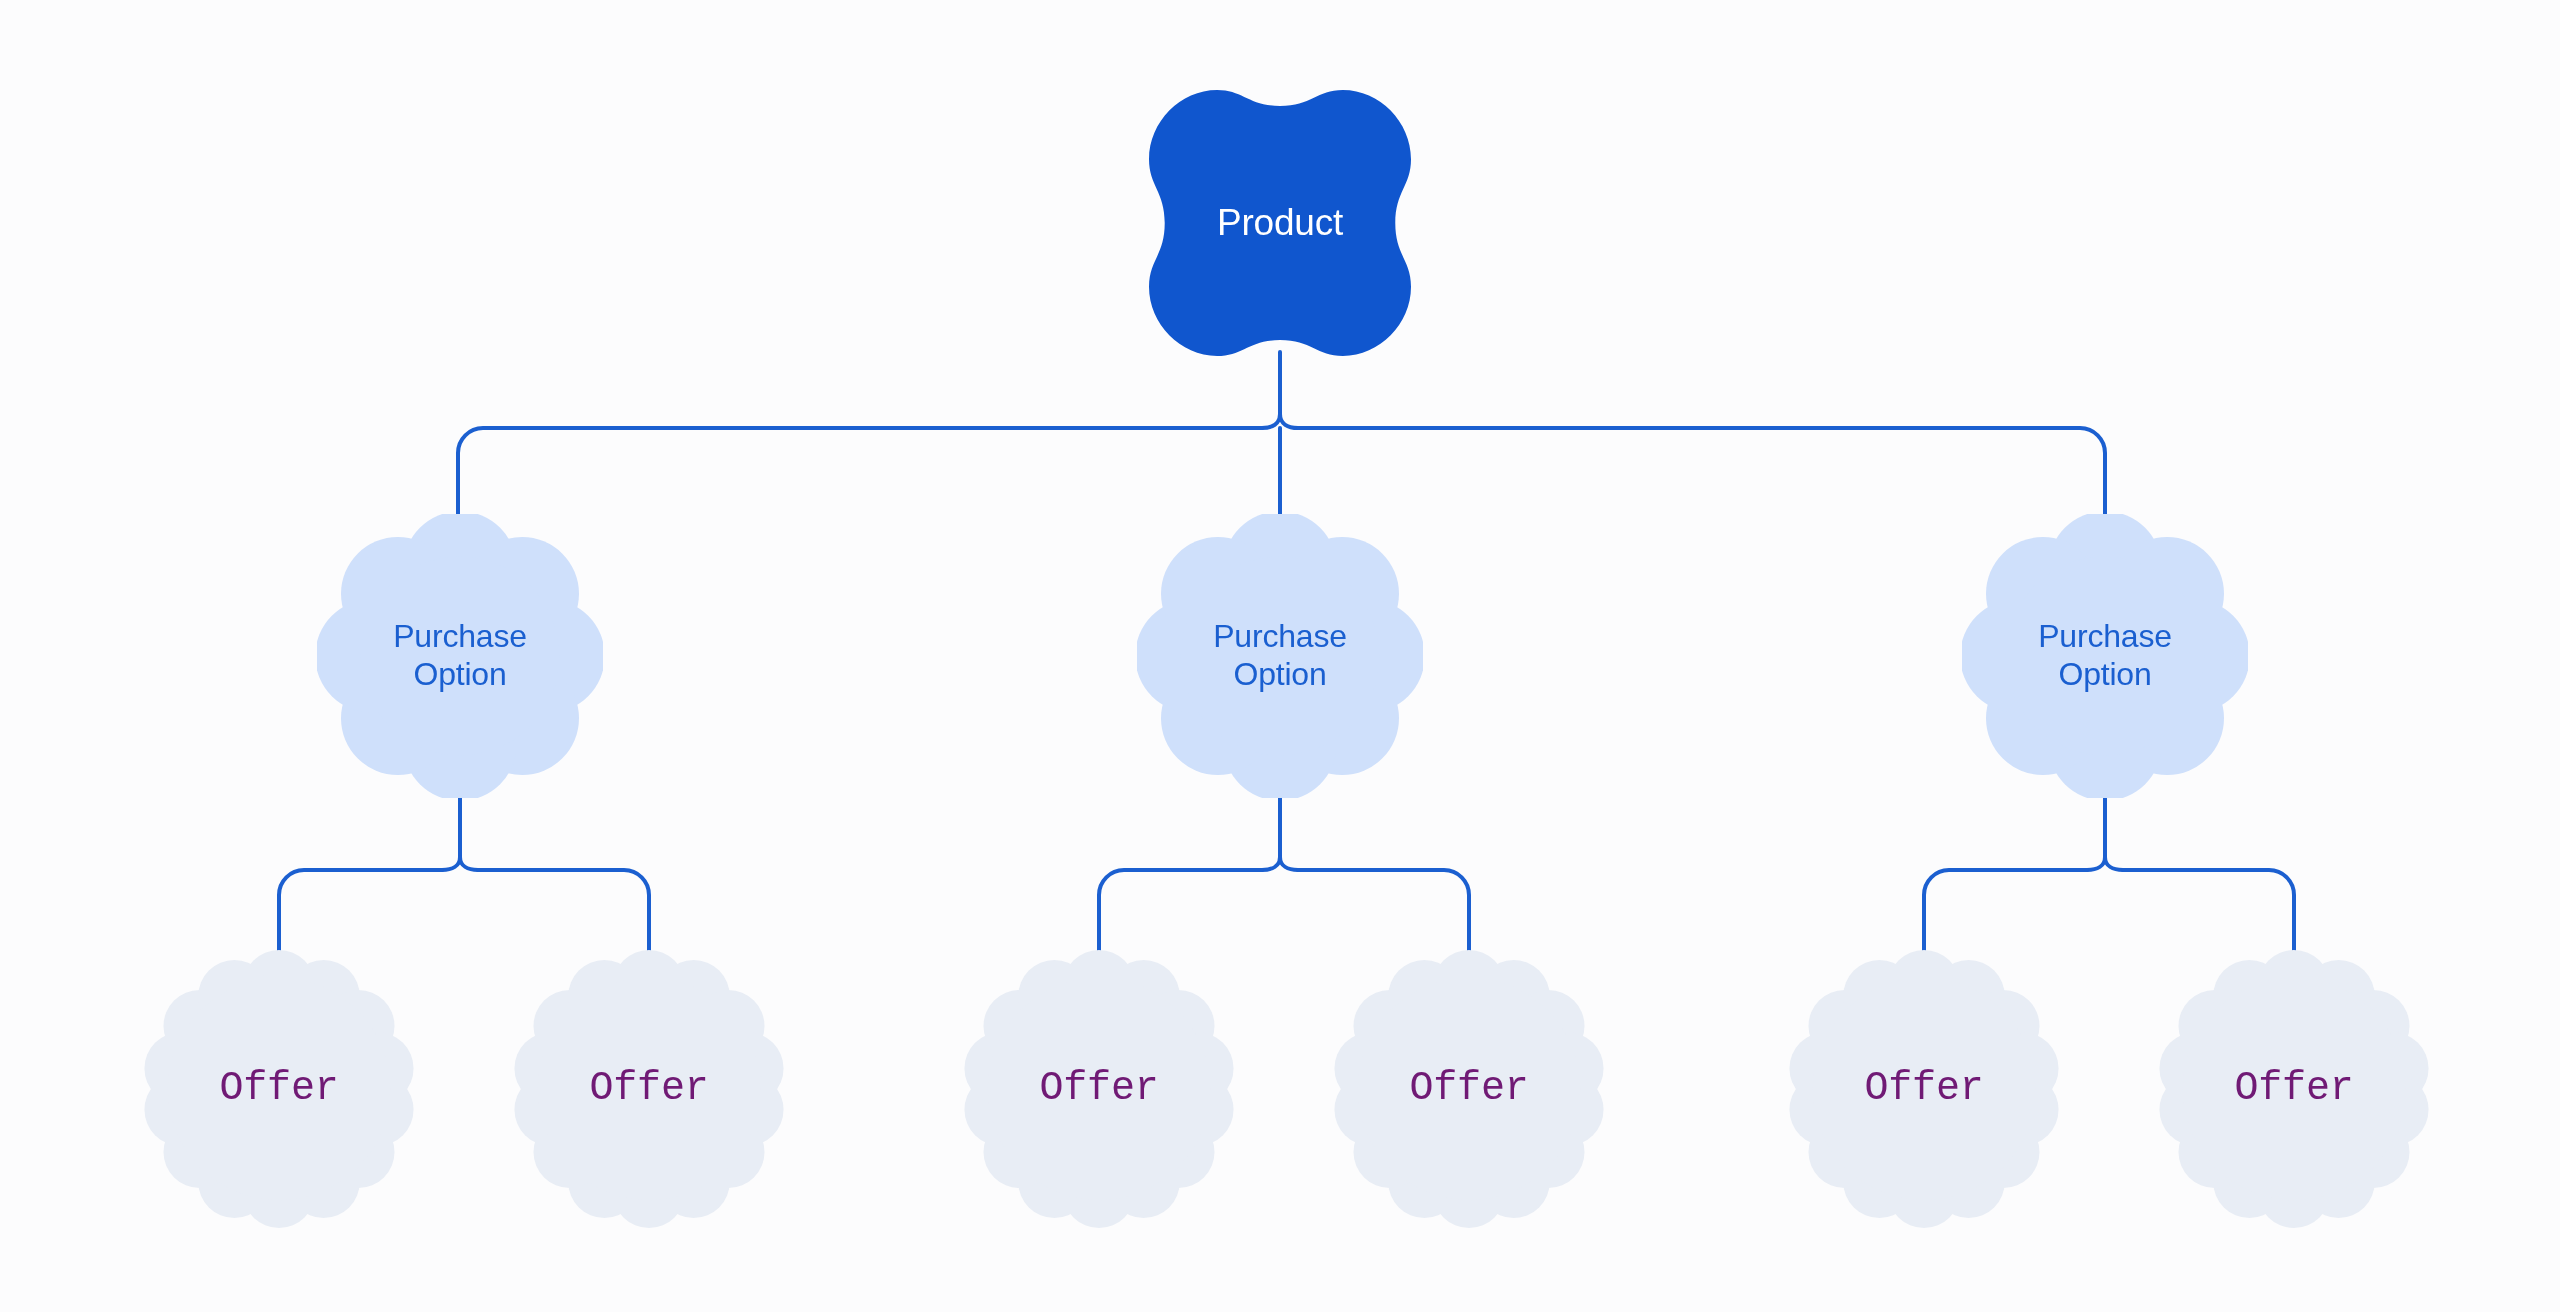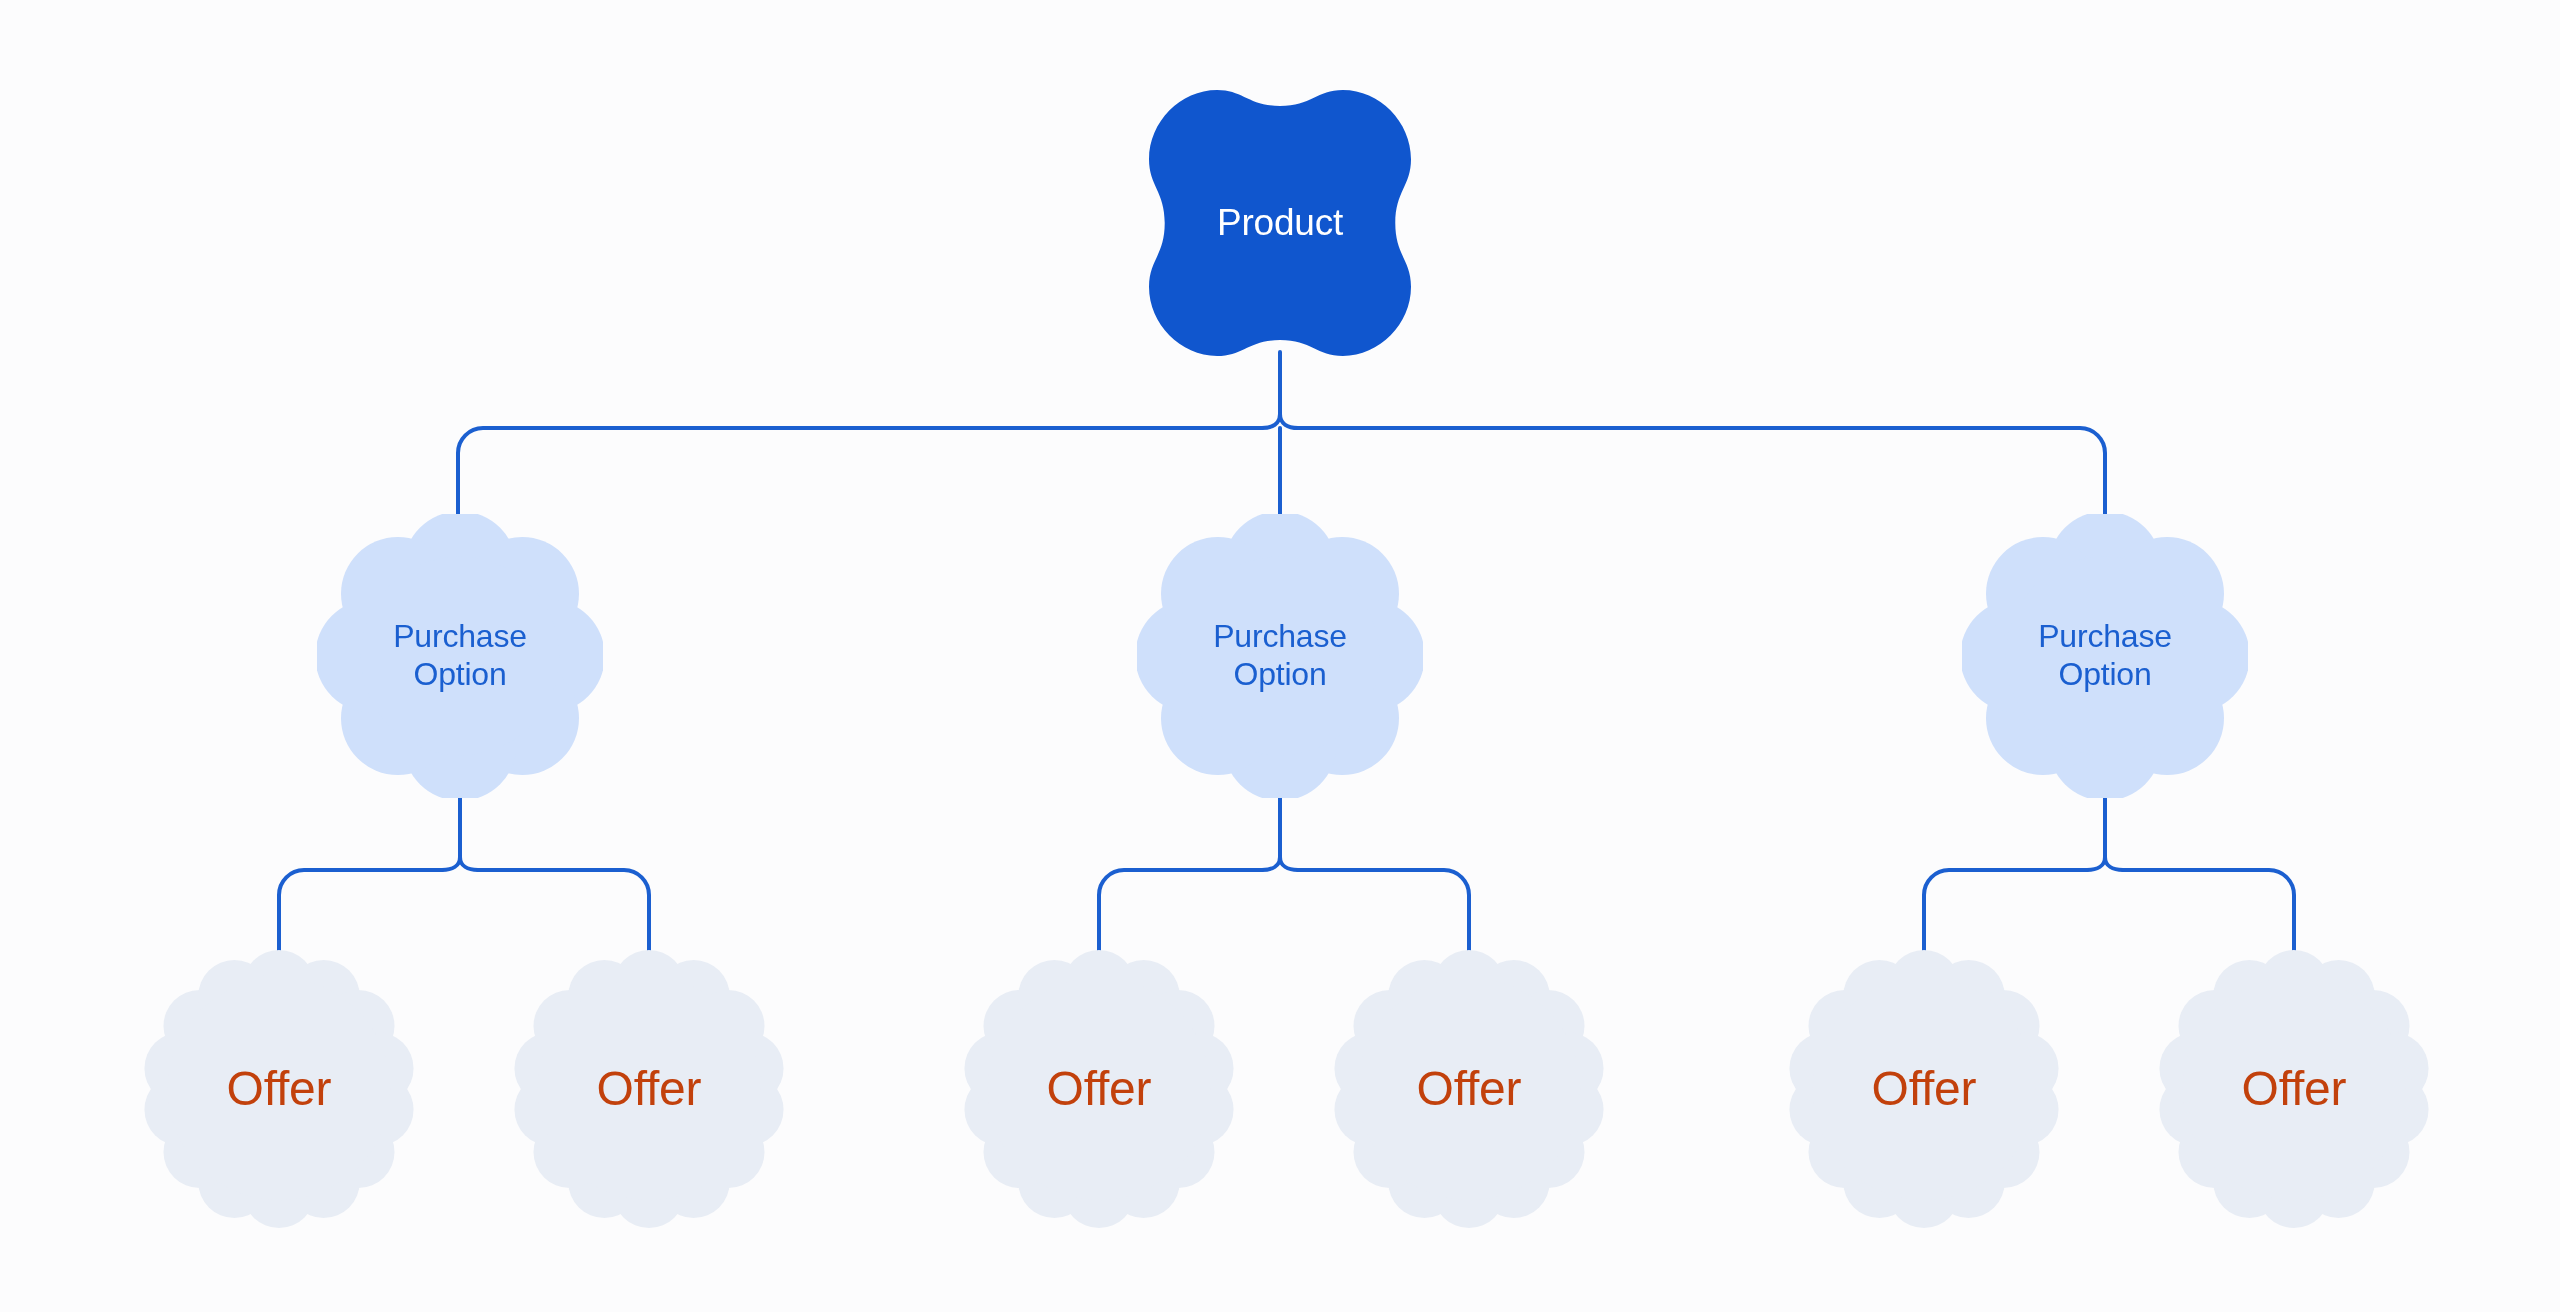--- a/index.html
+++ b/index.html
@@ -79,23 +79,24 @@
   .opt-1 { left: 1137px; }
   .opt-2 { left: 1962px; }
 
   
   .node-offer {
     width: 278px;
     height: 278px;
     top: 950px;
   }
   .node-offer .node-label {
-    color: #c2410c;
-    font-size: 48px;
+    color: #701a75;
+    font-size: 40px;
     font-weight: 400;
+    font-family: Liberation Mono, monospace;
   }
   .off-0 { left: 140px; }
   .off-1 { left: 510px; }
   .off-2 { left: 960px; }
   .off-3 { left: 1330px; }
   .off-4 { left: 1785px; }
   .off-5 { left: 2155px; }
 </style>
 </head>
 <body>

